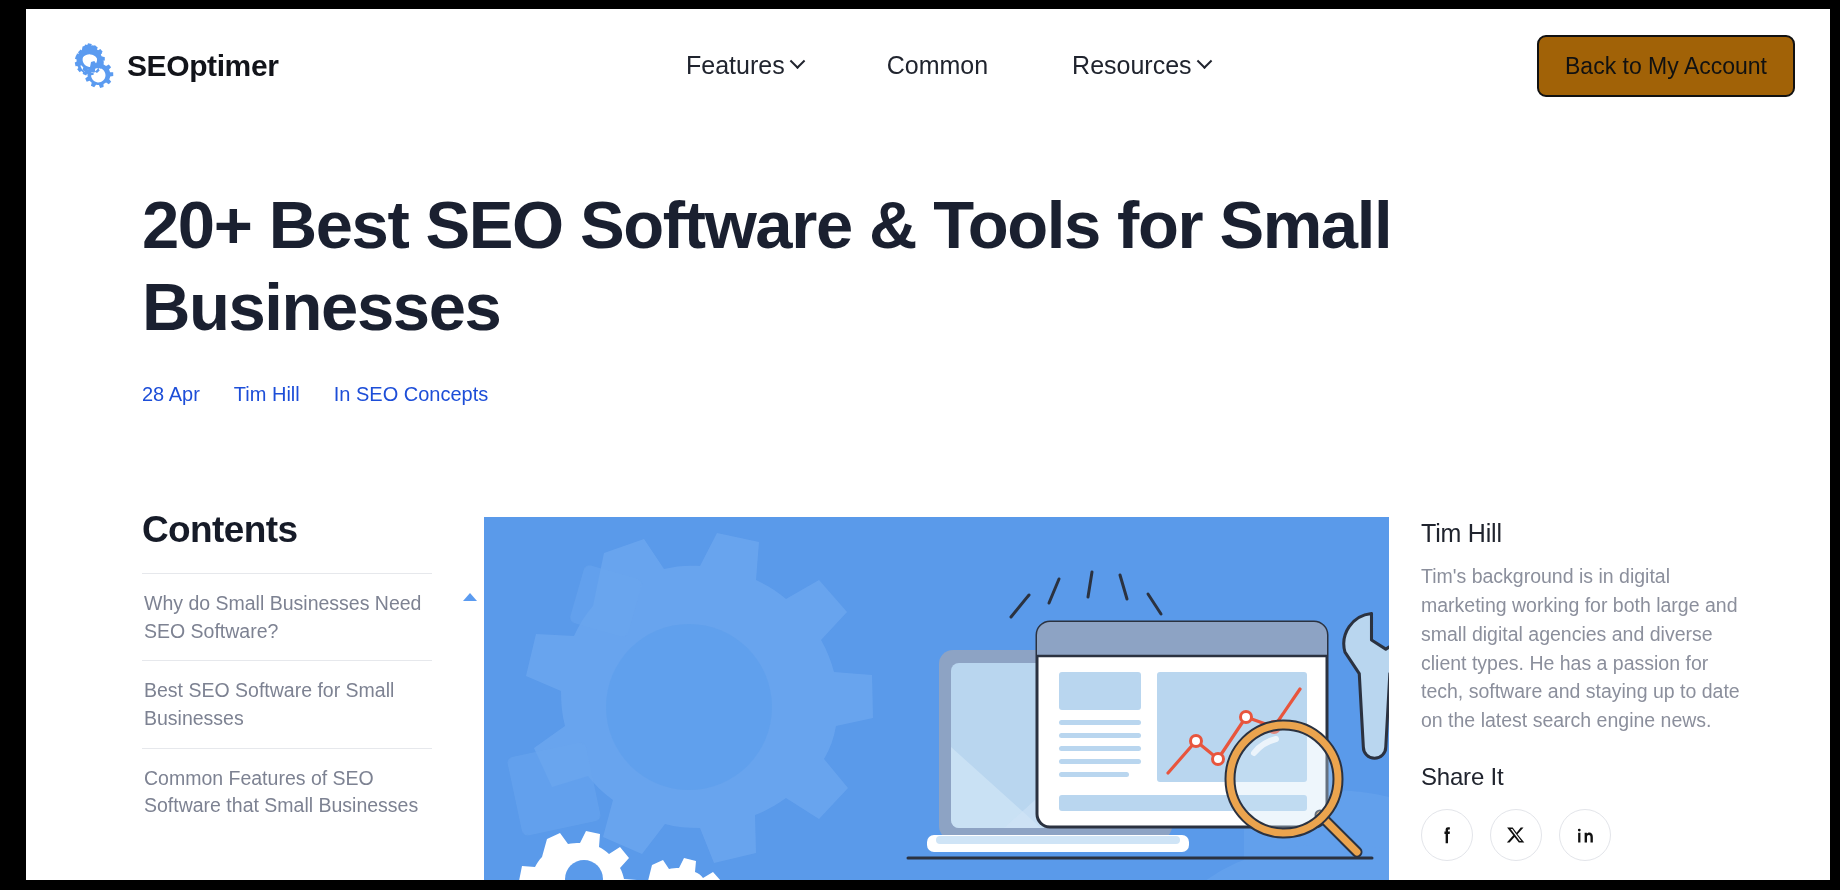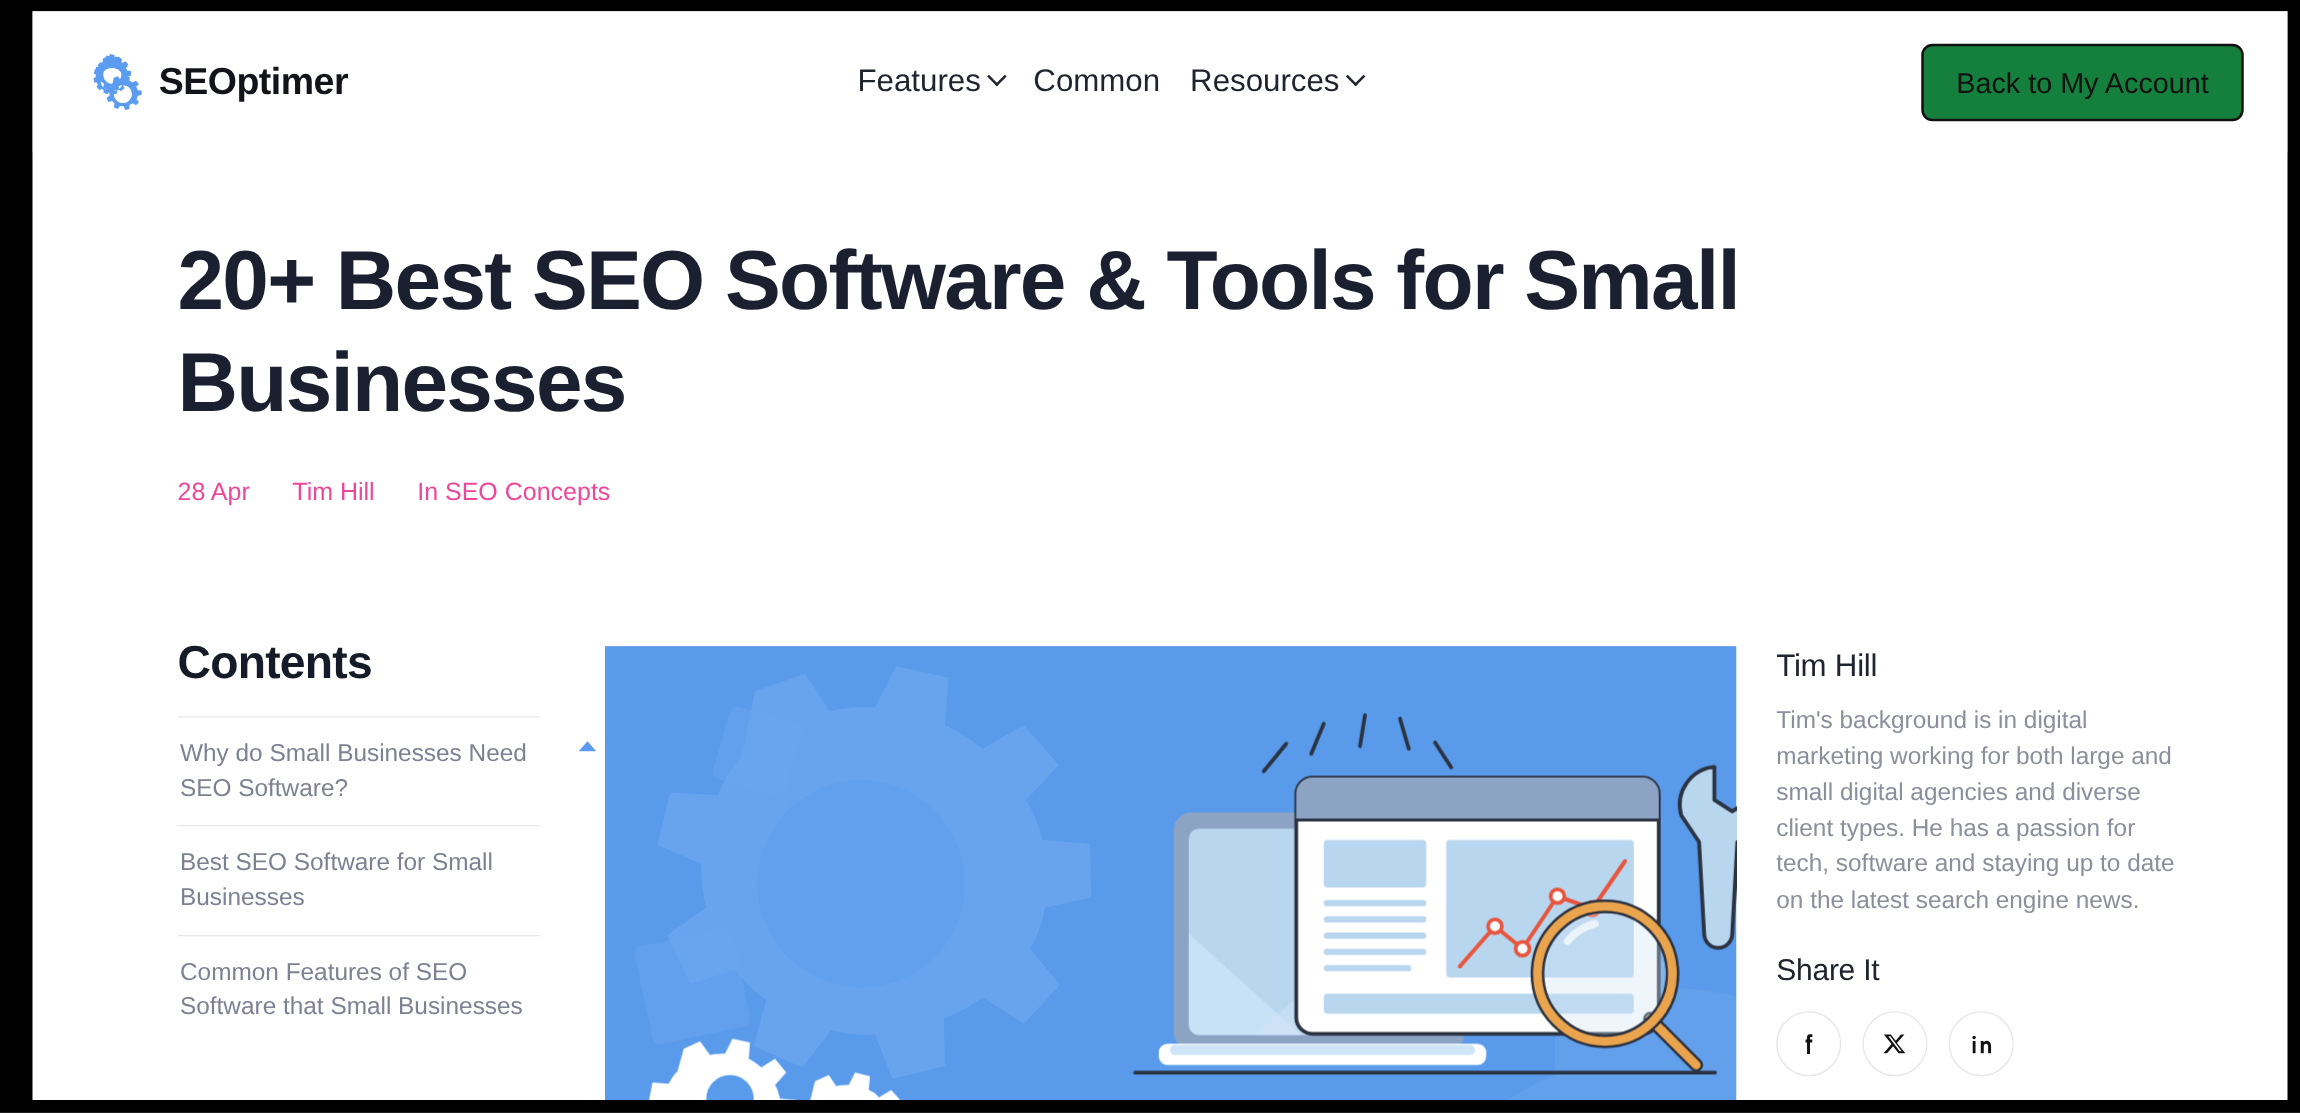--- a/index.html
+++ b/index.html
@@ -55,21 +55,21 @@
     letter-spacing: -0.4px;
     white-space: nowrap;
   }
 
   .main-nav {
     position: absolute;
     left: 660px;
     top: 42px;
     display: flex;
     align-items: center;
-    gap: 24px;
+    gap: 84px;
   }
   .nav-item {
     display: flex;
     align-items: center;
     gap: 7px;
     font-size: 25px;
     color: #20242e;
     cursor: pointer;
     white-space: nowrap;
     font-weight: 400;
@@ -86,21 +86,21 @@
     position: absolute;
     right: 35px;
     top: 26px;
     height: 62px;
     padding: 0 26px;
     display: flex;
     align-items: center;
     justify-content: center;
     border: 2px solid #111111;
     border-radius: 9px;
-    background: #15803d;
+    background: #a16207;
     font-size: 23px;
     color: #111111;
     cursor: pointer;
     white-space: nowrap;
     font-family: "Liberation Sans", sans-serif;
   }
 
   
   .title-block {
     position: absolute;
@@ -115,21 +115,21 @@
     color: #1a2030;
     letter-spacing: -1.4px;
     max-width: 1350px;
   }
   .post-meta {
     margin-top: 34px;
     display: flex;
     align-items: center;
     gap: 34px;
     font-size: 20px;
-    color: #ec4899;
+    color: #1d4ed8;
   }
   .post-meta span { white-space: nowrap; }
   .meta-link { cursor: pointer; }
 
   
   .content-row {
     position: absolute;
     left: 0;
     top: 500px;
     width: 100%;

